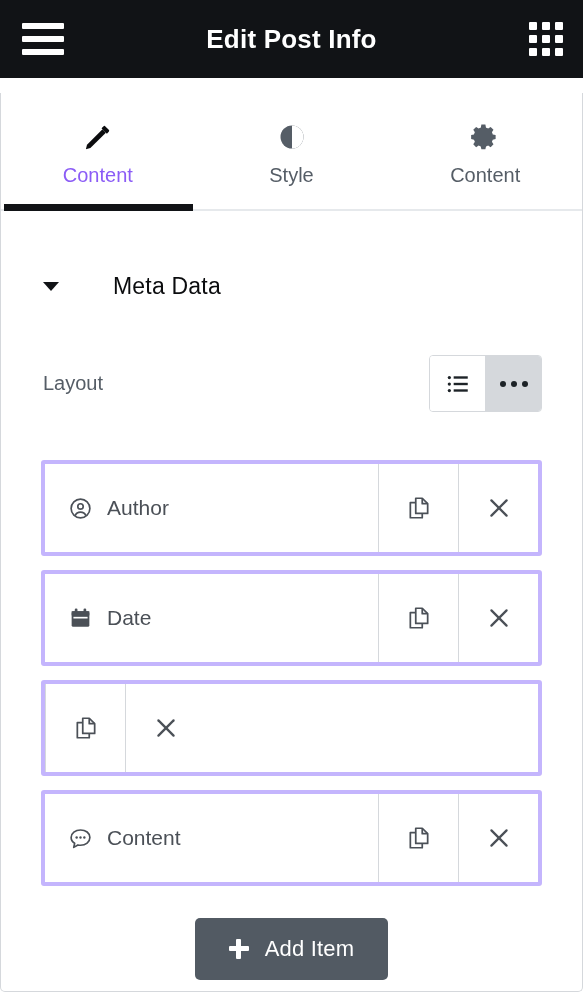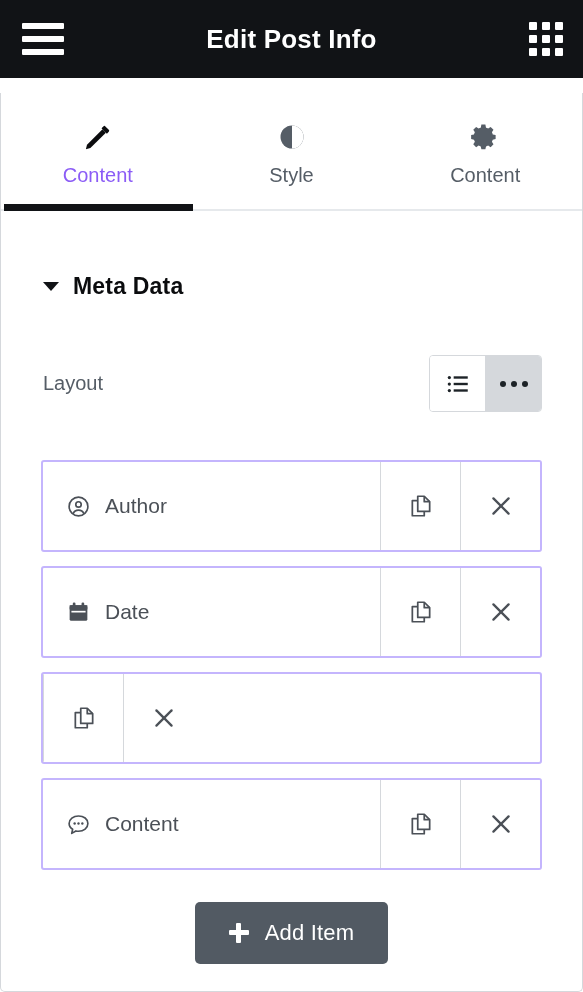--- a/index.html
+++ b/index.html
@@ -155,23 +155,24 @@
   }
   .caret {
     width: 0;
     height: 0;
     border-left: 8px solid transparent;
     border-right: 8px solid transparent;
     border-top: 9px solid #111316;
   }
   .section-title {
     font-size: 23px;
-    font-weight: bold;
+    font-weight: normal;
     color: #0b0c0e;
     letter-spacing: 0.2px;
+    margin-left: 40px;
   }
 
   
   .control-row {
     display: flex;
     align-items: center;
     justify-content: space-between;
     margin-top: 55px;
   }
   .control-label {
@@ -211,21 +212,21 @@
   
   .repeater {
     margin-top: 48px;
     display: flex;
     flex-direction: column;
     gap: 14px;
   }
   .item-row {
     display: flex;
     align-items: stretch;
-    border: 2px solid #c4b5fd;
+    border: 4px solid #c4b5fd;
     border-radius: 3px;
     height: 88px;
     background: #ffffff;
     overflow: hidden;
   }
   .item-main {
     flex: 1 1 auto;
     display: flex;
     align-items: center;
     gap: 14px;

